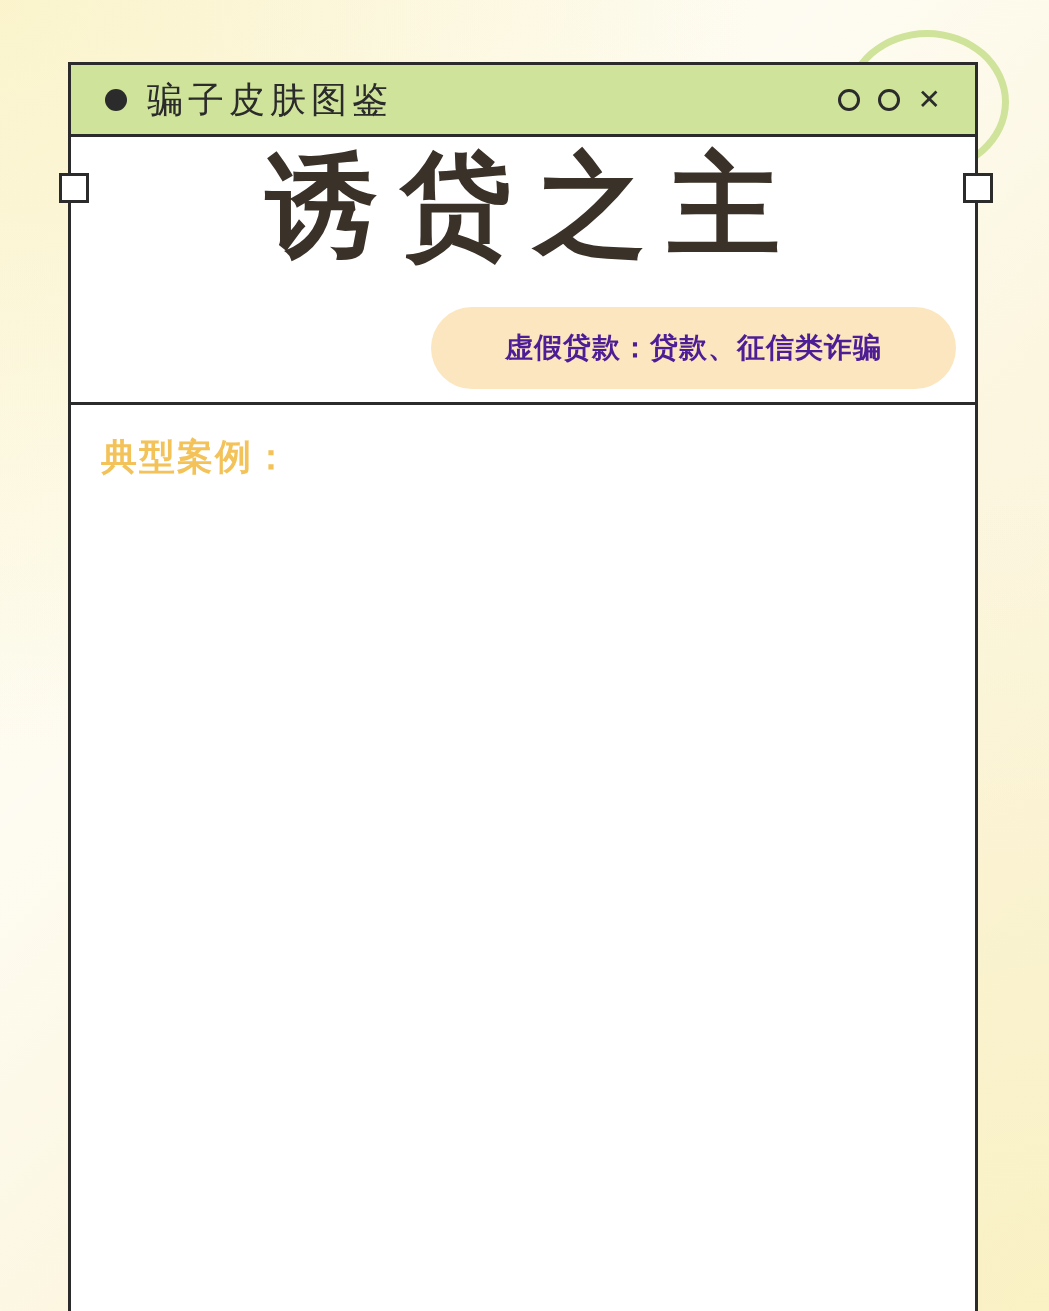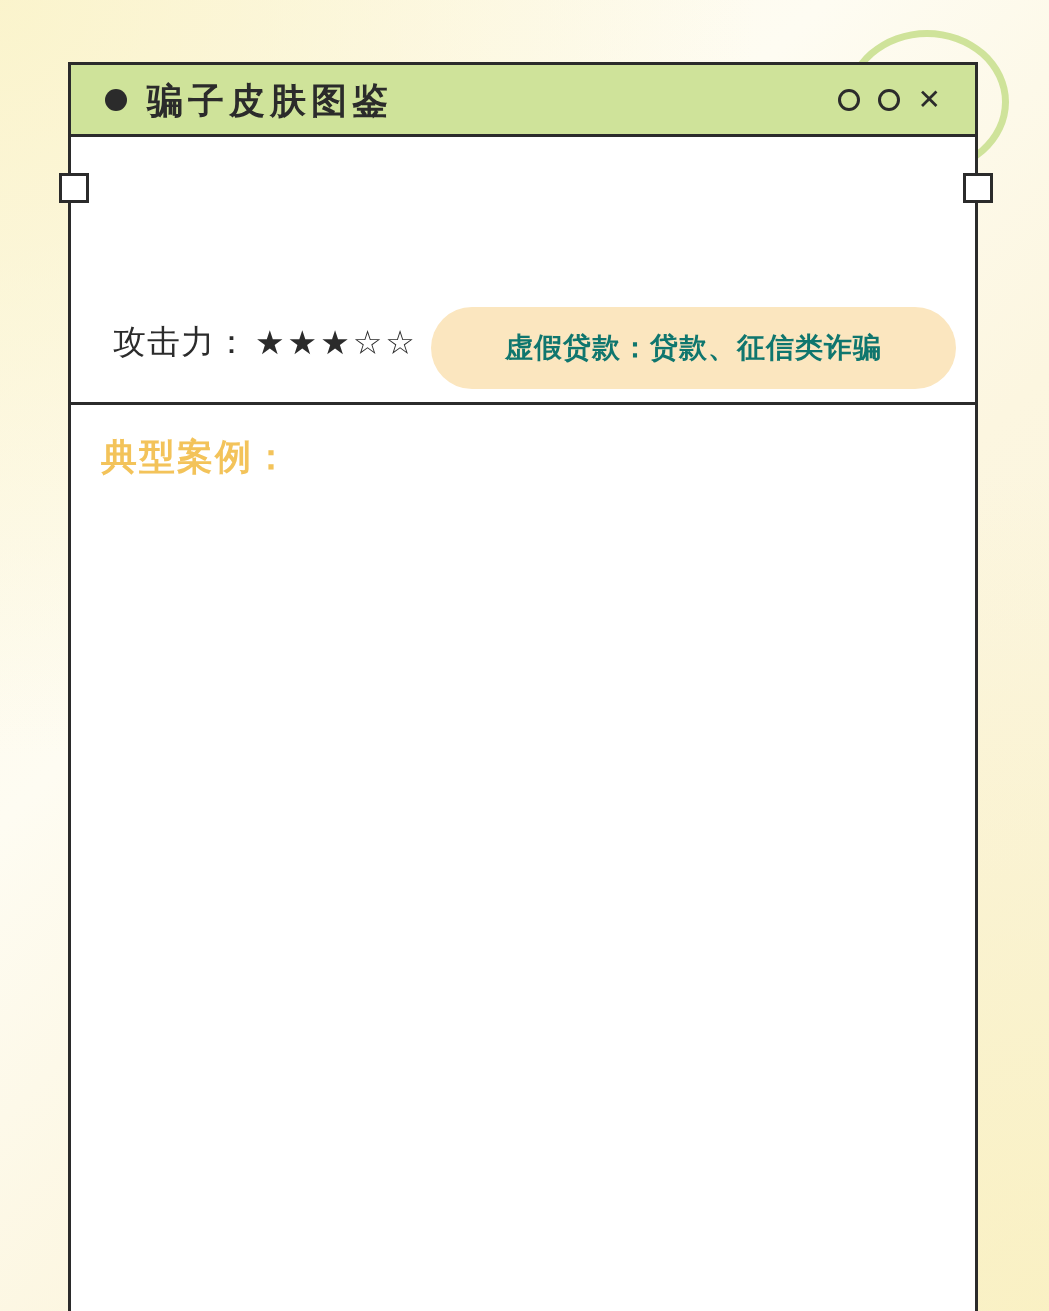--- a/index.html
+++ b/index.html
@@ -67,21 +67,21 @@
     width: 22px;
     height: 22px;
     background: #2b2b2b;
     border-radius: 50%;
     margin-left: 34px;
     flex: none;
   }
   .titlebar-title {
     margin-left: 20px;
     font-family: "DejaVu Serif", serif;
-    font-weight: bold;
+    font-weight: normal;
     font-size: 36px;
     letter-spacing: 5px;
     color: #2b2b2b;
     line-height: 1;
   }
   .window-controls {
     margin-left: auto;
     margin-right: 34px;
     display: flex;
     align-items: center;
@@ -164,21 +164,21 @@
     background: #fbe6bf;
     border-radius: 41px;
     display: flex;
     align-items: center;
     justify-content: center;
   }
   .tag-text {
     font-family: Liberation Sans, sans-serif;
     font-weight: bold;
     font-size: 28px;
-    color: #0f766e;
+    color: #4c1d95;
     letter-spacing: 1px;
   }
 
   
   .header-divider {
     position: absolute;
     left: 0;
     top: 337px;
     width: 100%;
     height: 3px;
@@ -224,25 +224,24 @@
     <div class="window-controls">
       <div class="wc-circle"></div>
       <div class="wc-circle"></div>
       <div class="wc-close">✕</div>
     </div>
   </div>
 
   <div class="corner-sq left"></div>
   <div class="corner-sq right"></div>
 
-
-  <div class="attack-row">
-    <span class="attack-label">攻击力：</span>
-    <span class="attack-stars">★★★☆☆</span>
+  <div class="hero">
+    <div class="hero-title">诱贷之主</div>
   </div>
+
 
   <div class="tag-pill">
     <span class="tag-text">虚假贷款：贷款、征信类诈骗</span>
   </div>
 
   <div class="header-divider"></div>
 
   <div class="section-heading">典型案例：</div>
 
 

